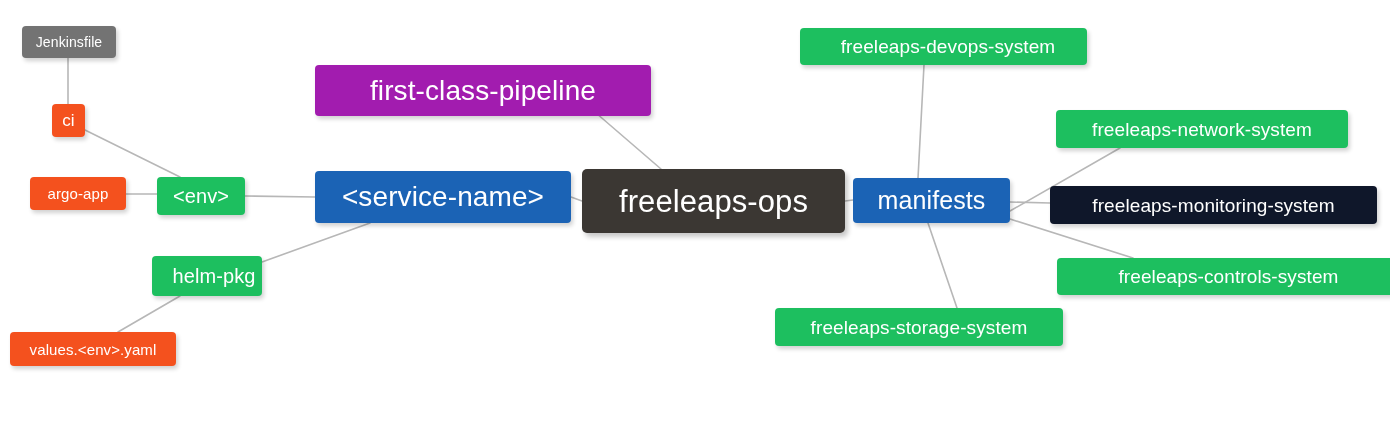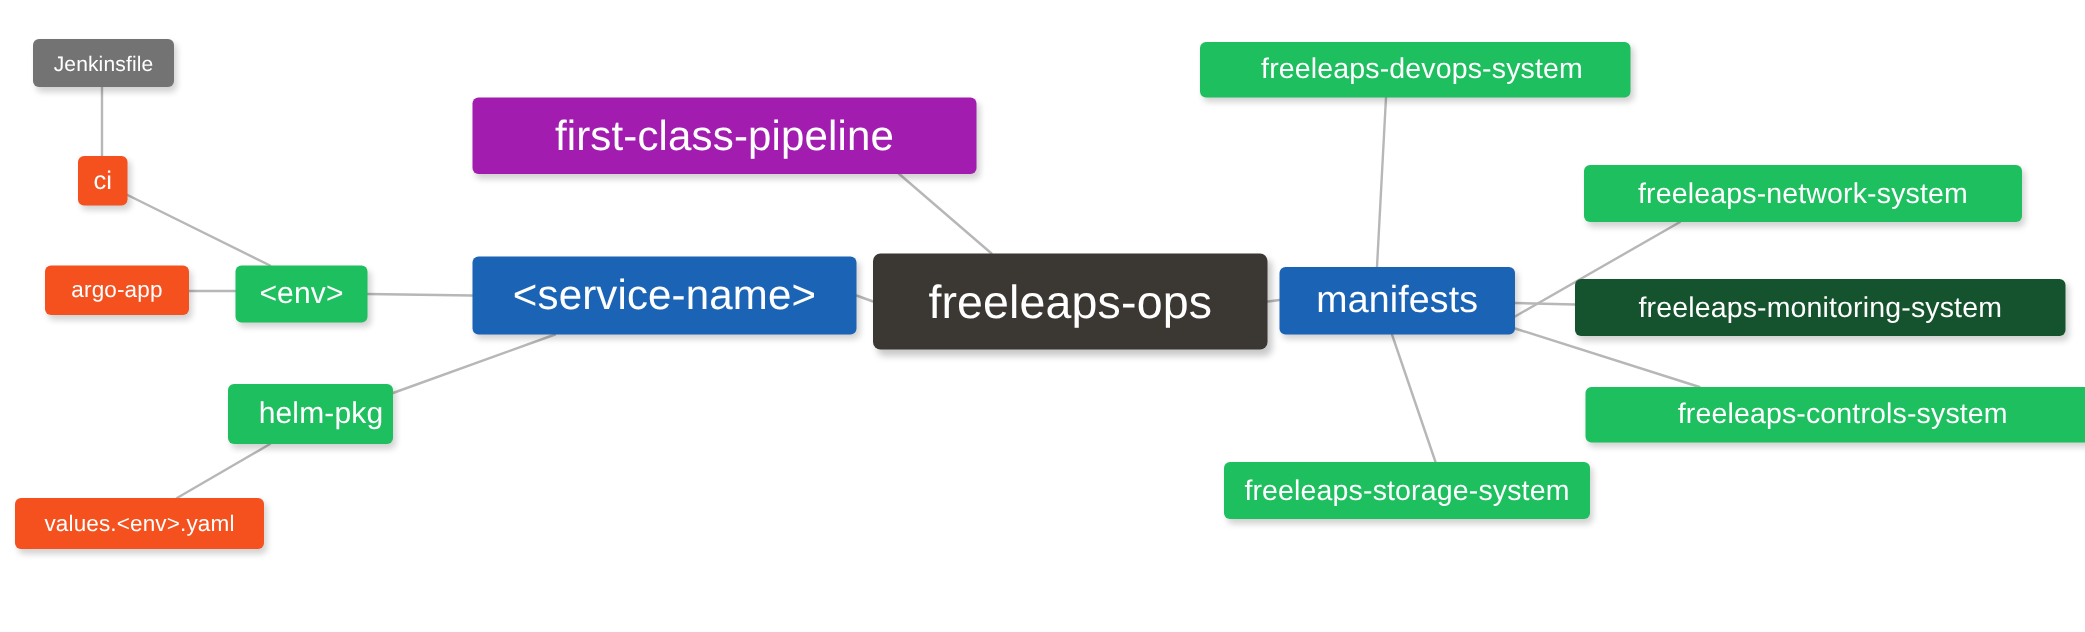--- a/index.html
+++ b/index.html
@@ -66,17 +66,17 @@
       <div class="node" style="left: 30px; top: 177px; width: 96px; height: 33px; background: rgb(244, 81, 30); font-size: 15px;">argo-app</div>
       <div class="node" style="left: 157px; top: 177px; width: 88px; height: 38px; background: rgb(29, 191, 95); font-size: 20px;">&lt;env&gt;</div>
       <div class="node" style="left: 152px; top: 256px; width: 110px; height: 40px; background: rgb(29, 191, 95); font-size: 20px; padding-left: 24px;">helm-pkg</div>
       <div class="node" style="left: 10px; top: 332px; width: 166px; height: 34px; background: rgb(244, 81, 30); font-size: 15px;">values.&lt;env&gt;.yaml</div>
       <div class="node" style="left: 315px; top: 37px; width: 336px; height: 51px; background: #a21caf; font-size: 28px; margin-top: 28px;">first-class-pipeline</div>
       <div class="node" style="left: 315px; top: 171px; width: 256px; height: 52px; background: rgb(27, 99, 181); font-size: 28px;">&lt;service-name&gt;</div>
       <div class="node root" style="left: 582px; top: 169px; width: 263px; height: 64px; background: rgb(59, 55, 51); font-size: 31px;">freeleaps-ops</div>
       <div class="node" style="left: 853px; top: 178px; width: 157px; height: 45px; background: rgb(27, 99, 181); font-size: 25px;">manifests</div>
       <div class="node" style="left: 800px; top: 28px; width: 287px; height: 37px; background: rgb(29, 191, 95); font-size: 19px; padding-left: 19px;">freeleaps-devops-system</div>
       <div class="node" style="left: 1056px; top: 110px; width: 292px; height: 38px; background: rgb(29, 191, 95); font-size: 19px;">freeleaps-network-system</div>
-      <div class="node" style="left: 1050px; top: 186px; width: 327px; height: 38px; background: #14532d; font-size: 19px;">freeleaps-monitoring-system</div>
+      <div class="node" style="left: 1050px; top: 186px; width: 327px; height: 38px; background: #0f172a; font-size: 19px;">freeleaps-monitoring-system</div>
       <div class="node" style="left: 1057px; top: 258px; width: 343px; height: 37px; background: rgb(29, 191, 95); font-size: 19px;">freeleaps-controls-system</div>
-      <div class="node" style="left: 816px; top: 308px; width: 244px; height: 38px; background: rgb(29, 191, 95); font-size: 19px;">freeleaps-storage-system</div>
+      <div class="node" style="left: 775px; top: 308px; width: 288px; height: 38px; background: rgb(29, 191, 95); font-size: 19px;">freeleaps-storage-system</div>
     </div>
 </div>
 
 </body></html>

